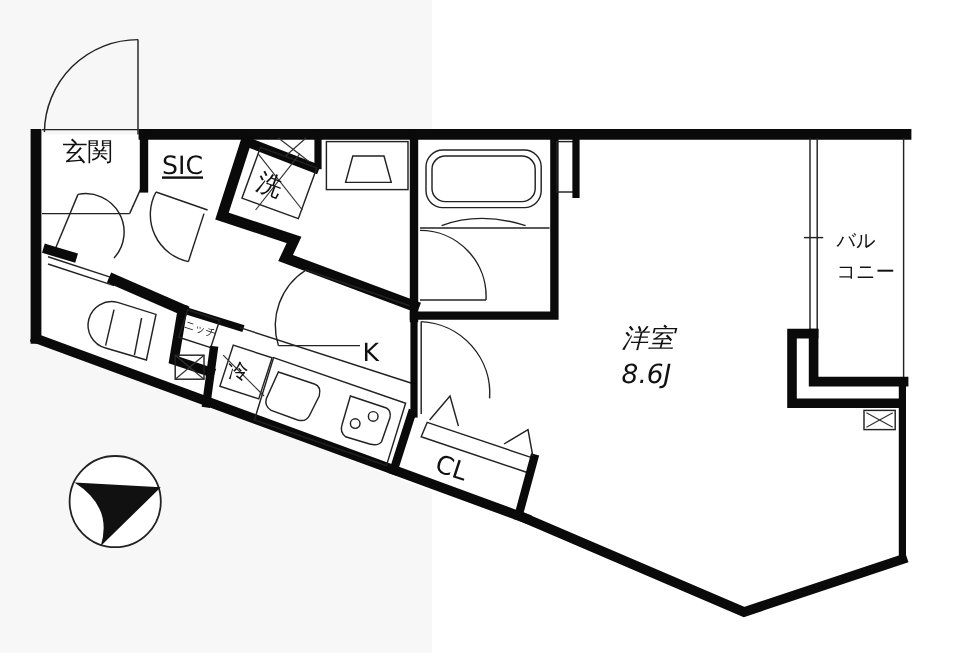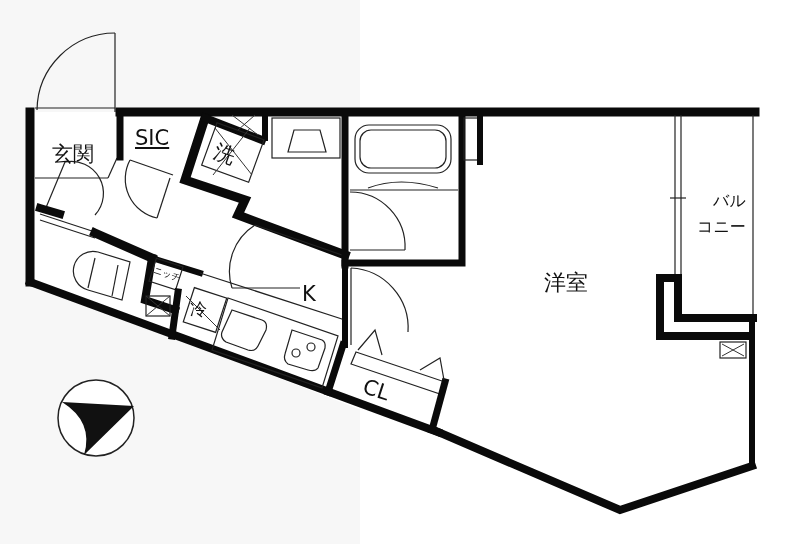--- a/index.html
+++ b/index.html
@@ -4,22 +4,22 @@
 <style>
   html, body { margin:0; padding:0; background:#ffffff; }
   body { width:800px; height:544px; overflow:hidden; position:relative; font-family:"DejaVu Sans", sans-serif; }
   #plan { position:absolute; left:0; top:0; width:800px; height:544px; background:#ffffff; }
   .wall { stroke:#0a0a0a; fill:none; stroke-linejoin:miter; stroke-linecap:square; }
   .thin { stroke:#222; fill:none; stroke-width:1.2; }
   .dash { stroke:#333; fill:none; stroke-width:1; }
   .lbl { position:absolute; color:#111; white-space:nowrap; }
   .room-lbl { font-size:21px; }
   .small-lbl { font-size:9px; }
-  .big-lbl { font-size:22px; text-align:right; line-height:30px; }
-  .balc { font-size:16px; line-height:26px;text-align:right; }
+  .big-lbl { font-size:22px; text-align:left; line-height:30px;font-style:italic; }
+  .balc { font-size:16px; line-height:26px; }
   .bg-left { position:absolute; left:0; top:0; width:360px; height:544px; background:#f7f7f7; }
 </style>
 </head>
 <body>
 
 <div class="bg-left"></div>
 
 <svg id="plan" viewBox="0 0 800 544">
   <rect x="360" y="0" width="440" height="544" fill="#ffffff"></rect>
   <rect x="0" y="0" width="360" height="544" fill="#f7f7f7"></rect>
@@ -124,26 +124,27 @@
   <rect x="720" y="342" width="26" height="16" class="thin" stroke-width="2"></rect>
   <line class="dash" x1="722" y1="344" x2="744" y2="356"></line>
   <line class="dash" x1="744" y1="344" x2="722" y2="356"></line>
 
   <g>
     <circle cx="96" cy="418" r="38" fill="#ffffff" stroke="#222" stroke-width="1.5"></circle>
     <path d="M62,402 L134,406 L84,455 Q94,422 62,402 Z" fill="#111"></path>
   </g>
 </svg>
 
-<div class="lbl room-lbl" style="left:52px;top:140px;">玄関</div>
+<div class="lbl room-lbl" style="left:52px;top:112px;">玄関</div>
 <div class="lbl room-lbl" style="left:135px;top:126px;text-decoration:underline;">SIC</div>
 <div class="lbl room-lbl" style="left:214px;top:140px;transform:rotate(20deg);">洗</div>
 <div class="lbl room-lbl" style="left:302px;top:282px;">K</div>
 <div class="lbl small-lbl" style="left:153px;top:268px;transform:rotate(18deg);">ニッチ</div>
 <div class="lbl room-lbl" style="left:190px;top:298px;font-size:17px;">冷</div>
 <div class="lbl room-lbl" style="left:363px;top:378px;transform:rotate(18deg);">CL</div>
 <div class="lbl big-lbl" style="left:518px;top:268px;width:70px;">
   <div>洋室</div>
+  <div>8.6J</div>
 </div>
 <div class="lbl balc" style="left:697px;top:188px;">
   <div>バル</div>
   <div>コニー</div>
 </div>
 
 </body></html>

